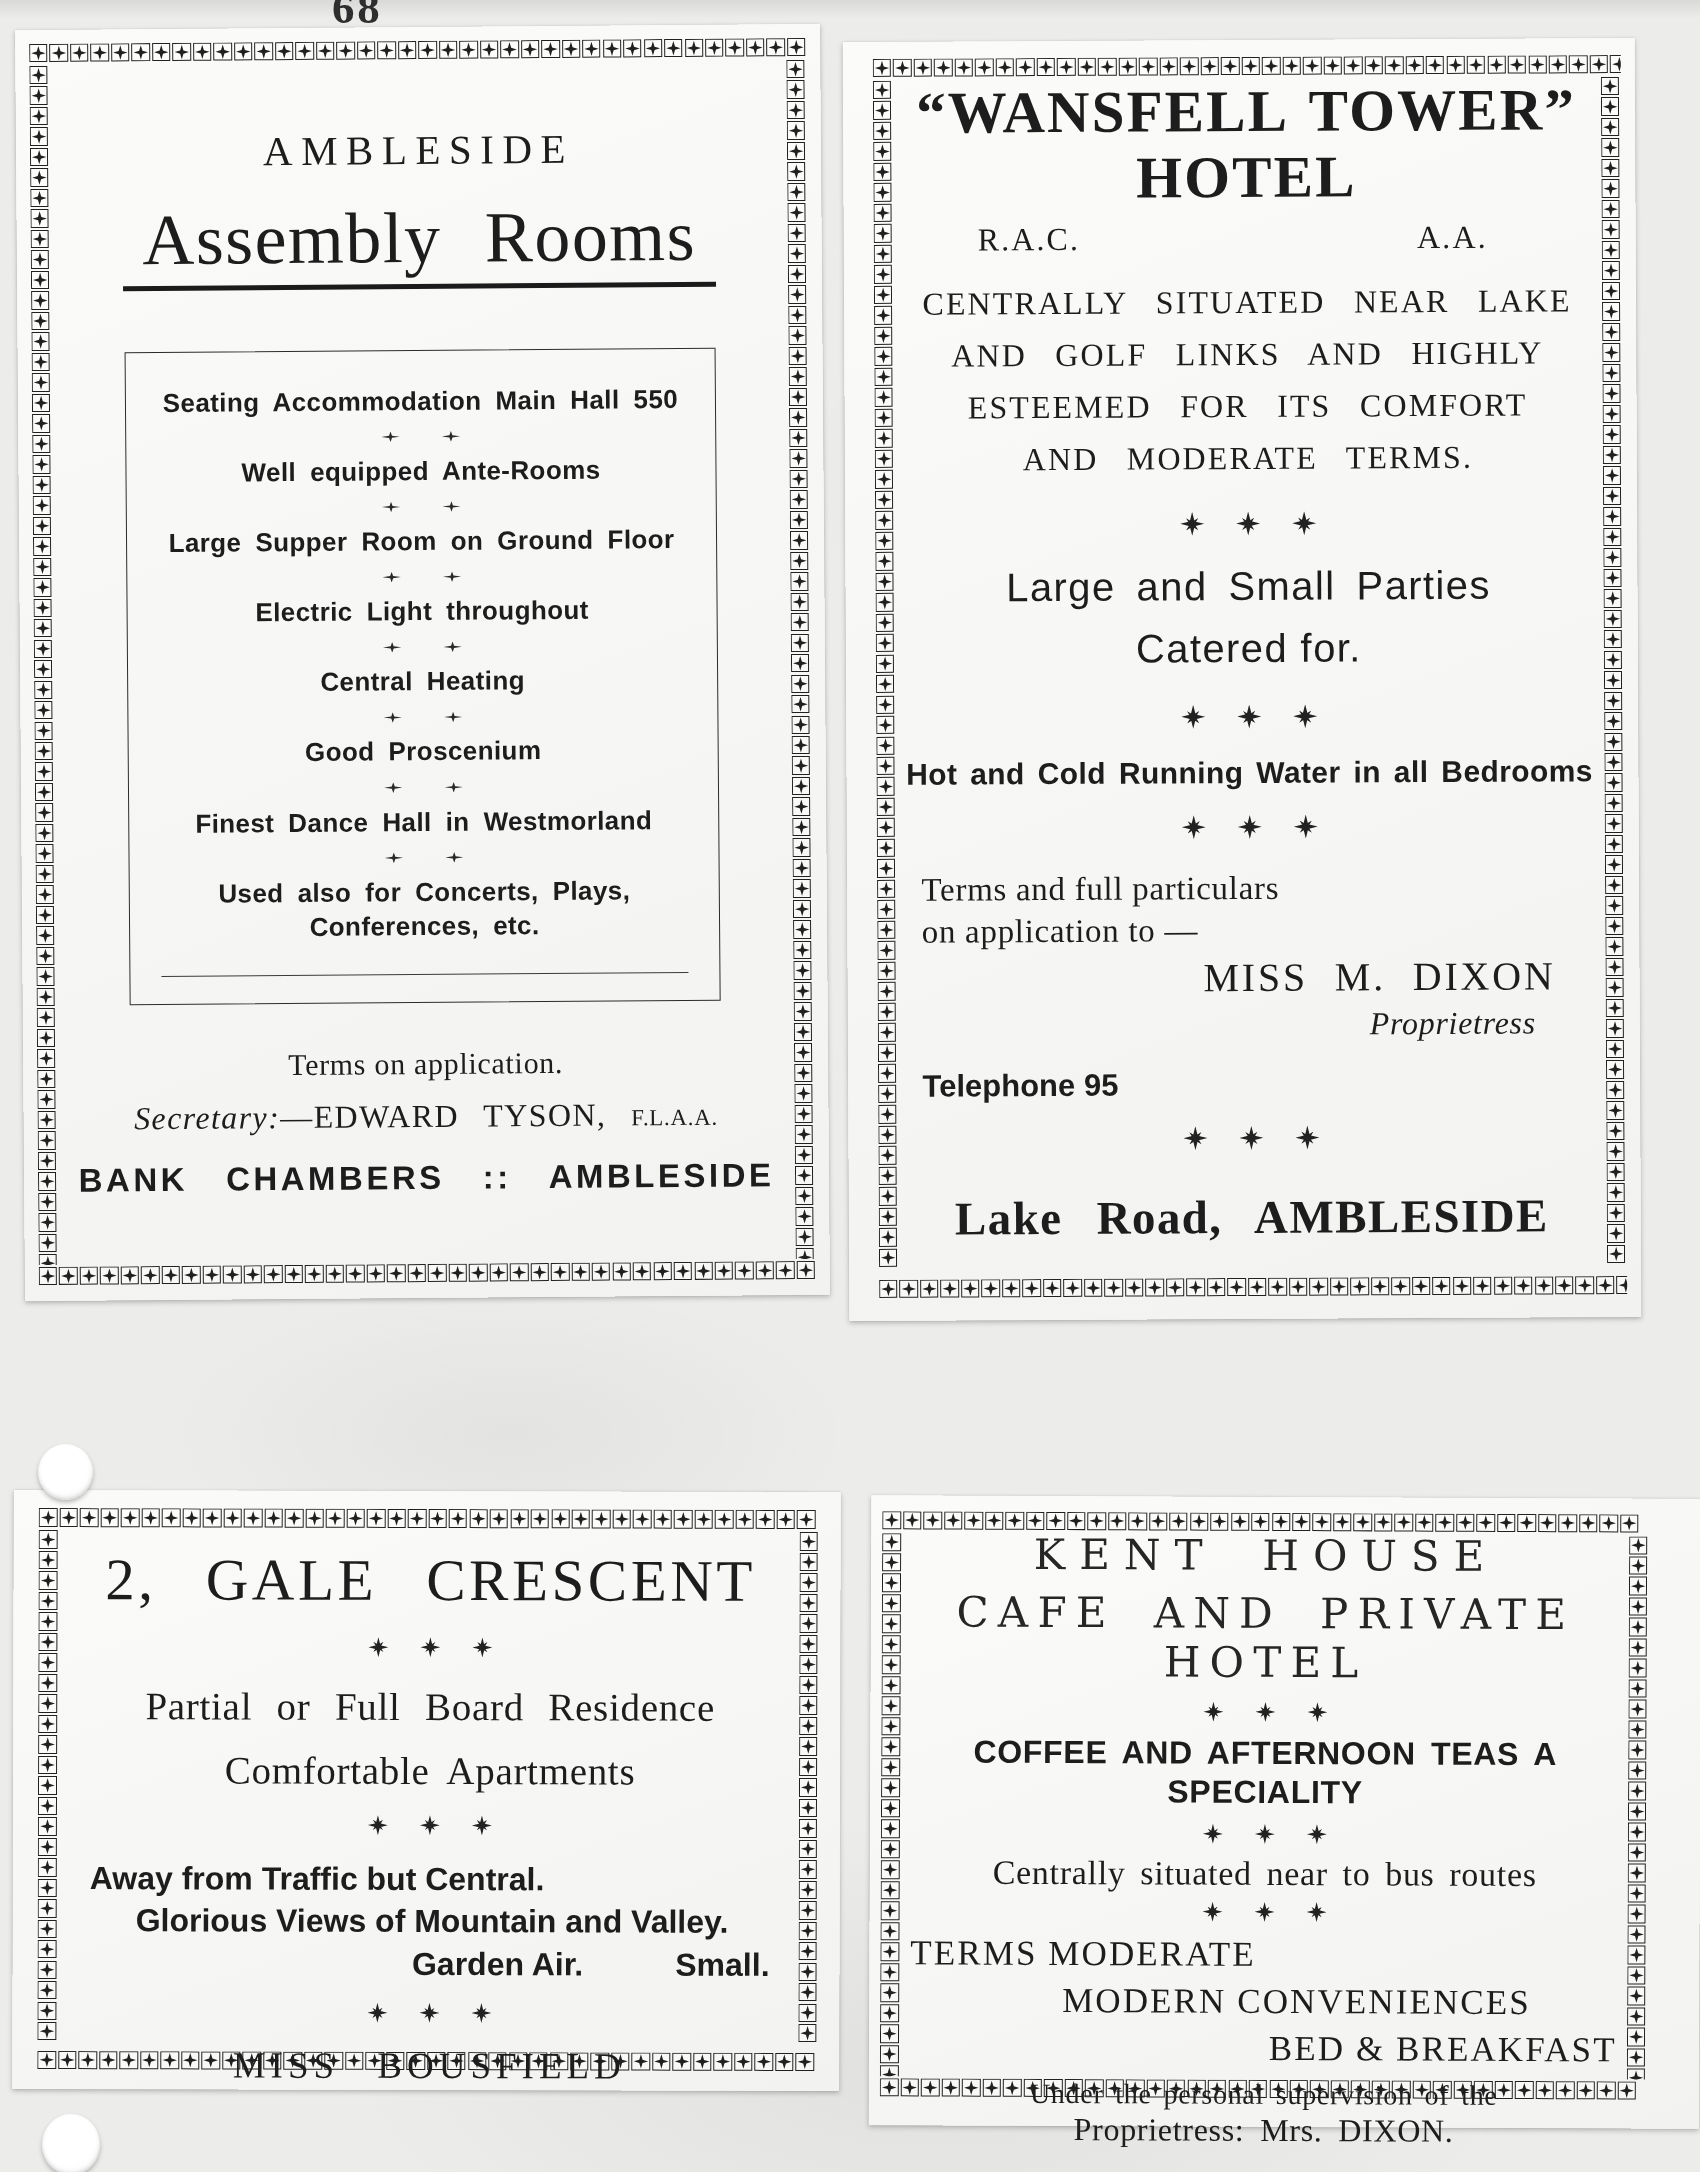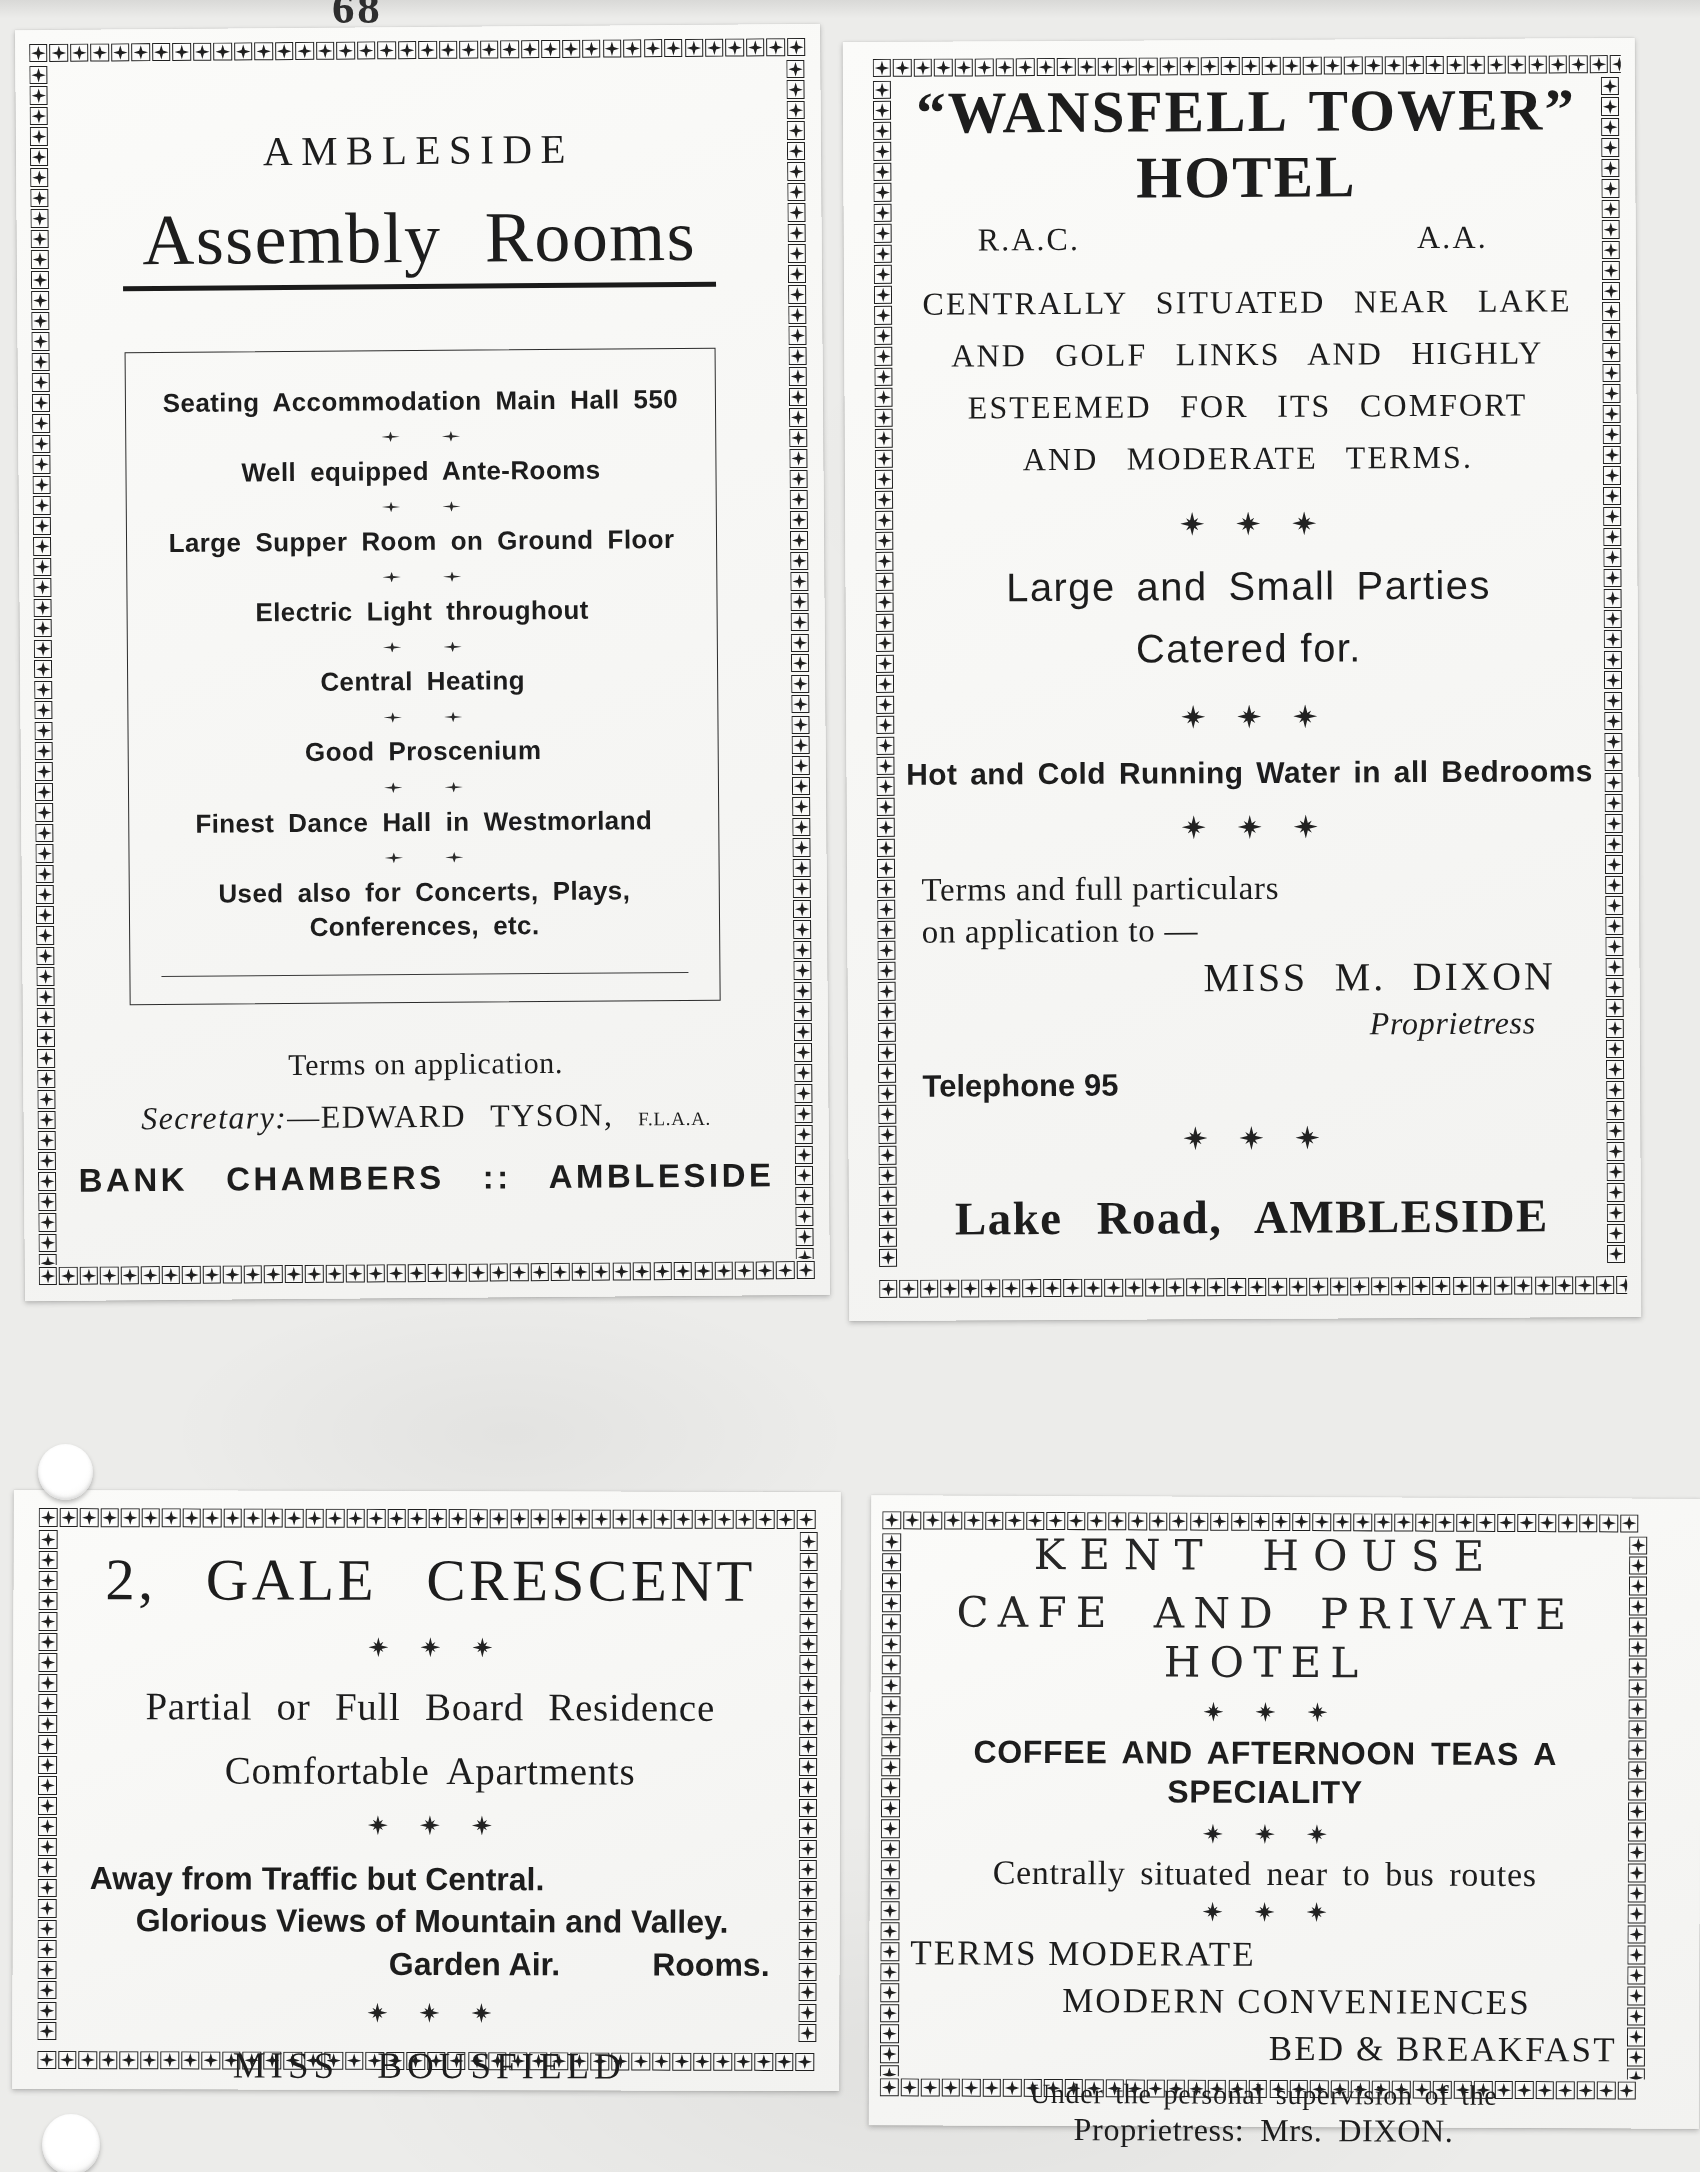--- a/index.html
+++ b/index.html
@@ -75,21 +75,21 @@
   .clip-assembly .content{position:absolute;inset:35px 41px 0;text-align:center;}
   .a-loc{margin-top:64px;font-size:41px;letter-spacing:8.5px;word-spacing:4.2px;}
   .a-title{display:inline-block;margin-top:27px;font-size:72px;letter-spacing:1.4px;word-spacing:24px;
     border-bottom:5px solid #1b1b1b;padding:0 20px 7px;line-height:1.05;}
   .a-box{margin:61px auto 0;width:578px;border:1.4px solid #2c2c2c;padding:34px 5.6px 0;}
   .a-item{font-weight:bold;font-size:26px;letter-spacing:0.4px;word-spacing:6.4px;line-height:1.3;}
   .a-rule{margin:31px 25.4px 0;border:0;border-top:1.4px solid #3a3a3a;padding-bottom:27px;}
   .a-terms{margin-top:44px;font-size:30px;letter-spacing:0.7px;}
   .a-sec{margin-top:17px;font-size:32px;letter-spacing:1.4px;word-spacing:15.5px;}
   .a-sec .lbl{font-style:italic;}
-  .a-sec .cred{font-size:19px;letter-spacing:0.7px;}
+  .a-sec .cred{font-size:23px;letter-spacing:0.7px;}
   .a-addr{margin-top:24px;font-weight:bold;font-size:33px;letter-spacing:3.5px;word-spacing:25.4px;}
 
   
   .clip-wansfell .content{position:absolute;inset:38px 42px 0 56px;text-align:center;}
   .w-title{font-weight:bold;font-size:59px;letter-spacing:2.1px;word-spacing:7px;line-height:1.12;}
   .w-aff{display:flex;justify-content:space-between;padding:10px 106px 0 78px;font-size:32px;letter-spacing:2.1px;}
   .w-desc{margin-top:18.4px;font-size:32px;line-height:52px;letter-spacing:2.1px;word-spacing:18.4px;}
   .w-orn1{margin-top:28px;}
   .w-part{margin-top:28px;font-size:40px;letter-spacing:1.4px;word-spacing:8.5px;font-weight:500;}
   .w-part2{margin-top:17px;font-size:40px;letter-spacing:1.4px;}
@@ -790,21 +790,21 @@
       <div class="g-line2">Comfortable Apartments</div>
       <div class="orn3 small g-orn2">
           <i class="flake"></i>
           <i class="flake"></i>
           <i class="flake"></i>
         </div>
       <div class="g-f1 sans">Away from Traffic but Central.</div>
       <div class="g-f2 sans">Glorious Views of Mountain and Valley.</div>
       <div class="g-f3 sans">
         <span>Garden Air.</span>
-        <span>Rooms.</span>
+        <span>Small.</span>
       </div>
       <div class="orn3 small g-orn3">
           <i class="flake"></i>
           <i class="flake"></i>
           <i class="flake"></i>
         </div>
       <div class="g-prop">MISS BOUSFIELD</div>
     </div>
   </article>
 

